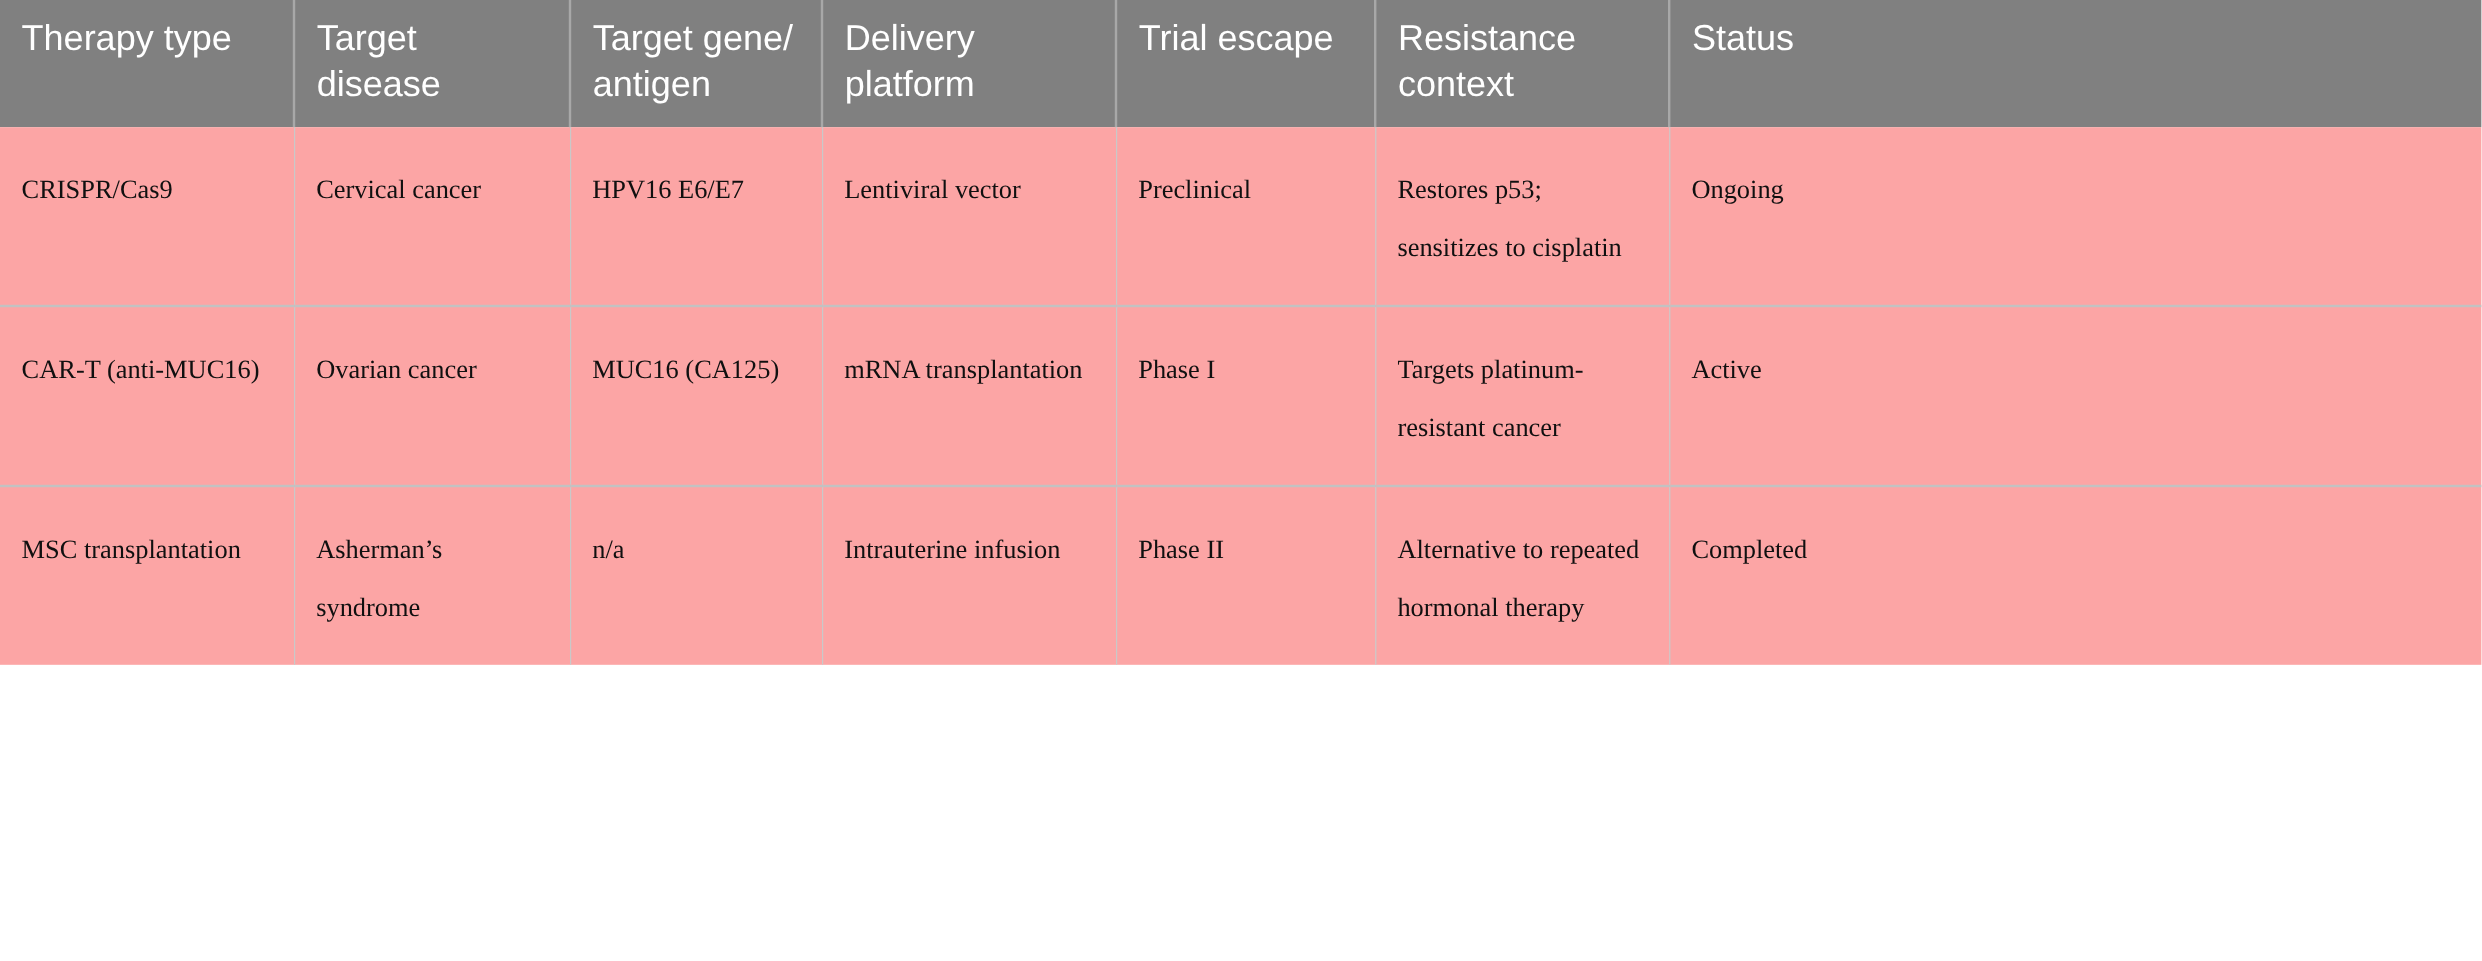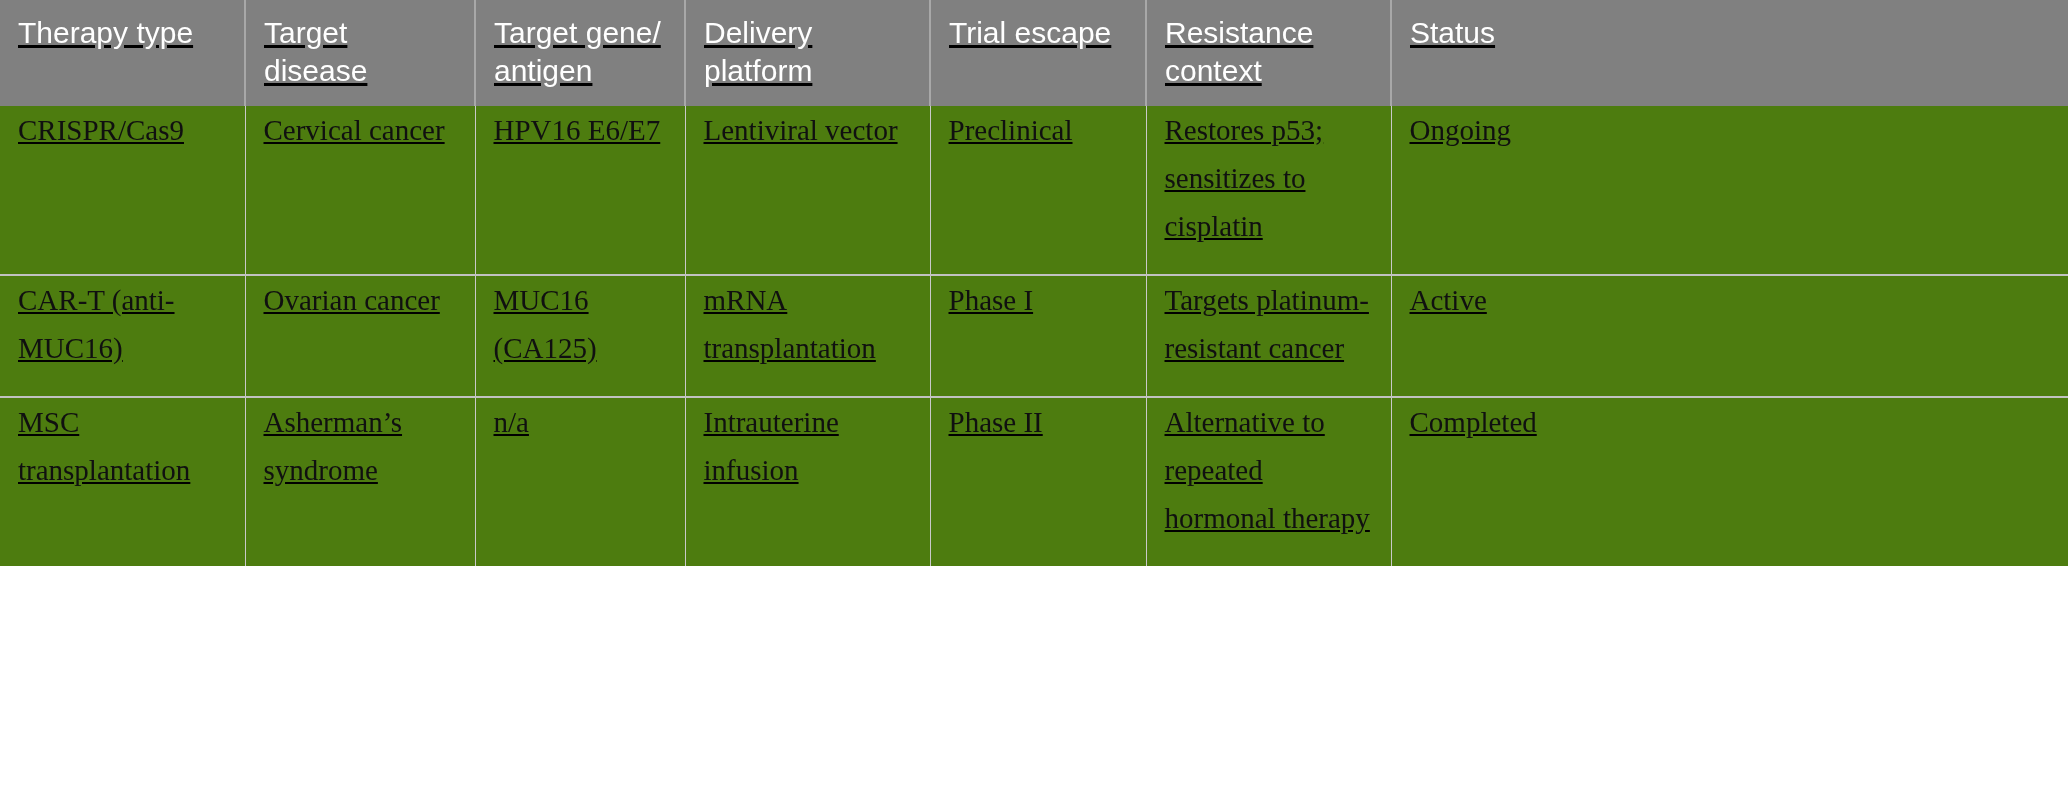--- a/index.html
+++ b/index.html
@@ -11,21 +11,20 @@
     width: 2068px;
     height: 801px;
     font-family: "Liberation Serif", serif;
     overflow: hidden;
   }
 
   #table-wrap {
     width: 1884px;
     height: 801px;
     box-sizing: border-box;
-    text-decoration: underline;
   }
 
   table.data-table {
     border-collapse: collapse;
     table-layout: fixed;
     width: 2068px;
     border-spacing: 0;
   }
 
   
@@ -45,28 +44,28 @@
     border-bottom: none;
     word-wrap: break-word;
   }
   table.data-table thead th:last-child {
     border-right: none;
     margin-top: 32px;
   }
 
   
   table.data-table tbody td {
-    background: #4d7c0f;
+    background: #fca5a5;
     color: #101010;
     font-family: "Liberation Serif", serif;
-    font-size: 29px;
+    font-size: 22px;
     line-height: 48px;
     text-align: left;
     vertical-align: top;
-    padding: 0 18px 24px 18px;
+    padding: 28px 18px 24px 18px;
     height: 85px;
     box-sizing: border-box;
     border-right: 1px solid #c9c9c9;
     border-bottom: 2px solid #c2c2c2;
     word-wrap: break-word;
   }
   table.data-table tbody td:last-child {
     border-right: none;
   }
   table.data-table tbody tr:last-child td {

